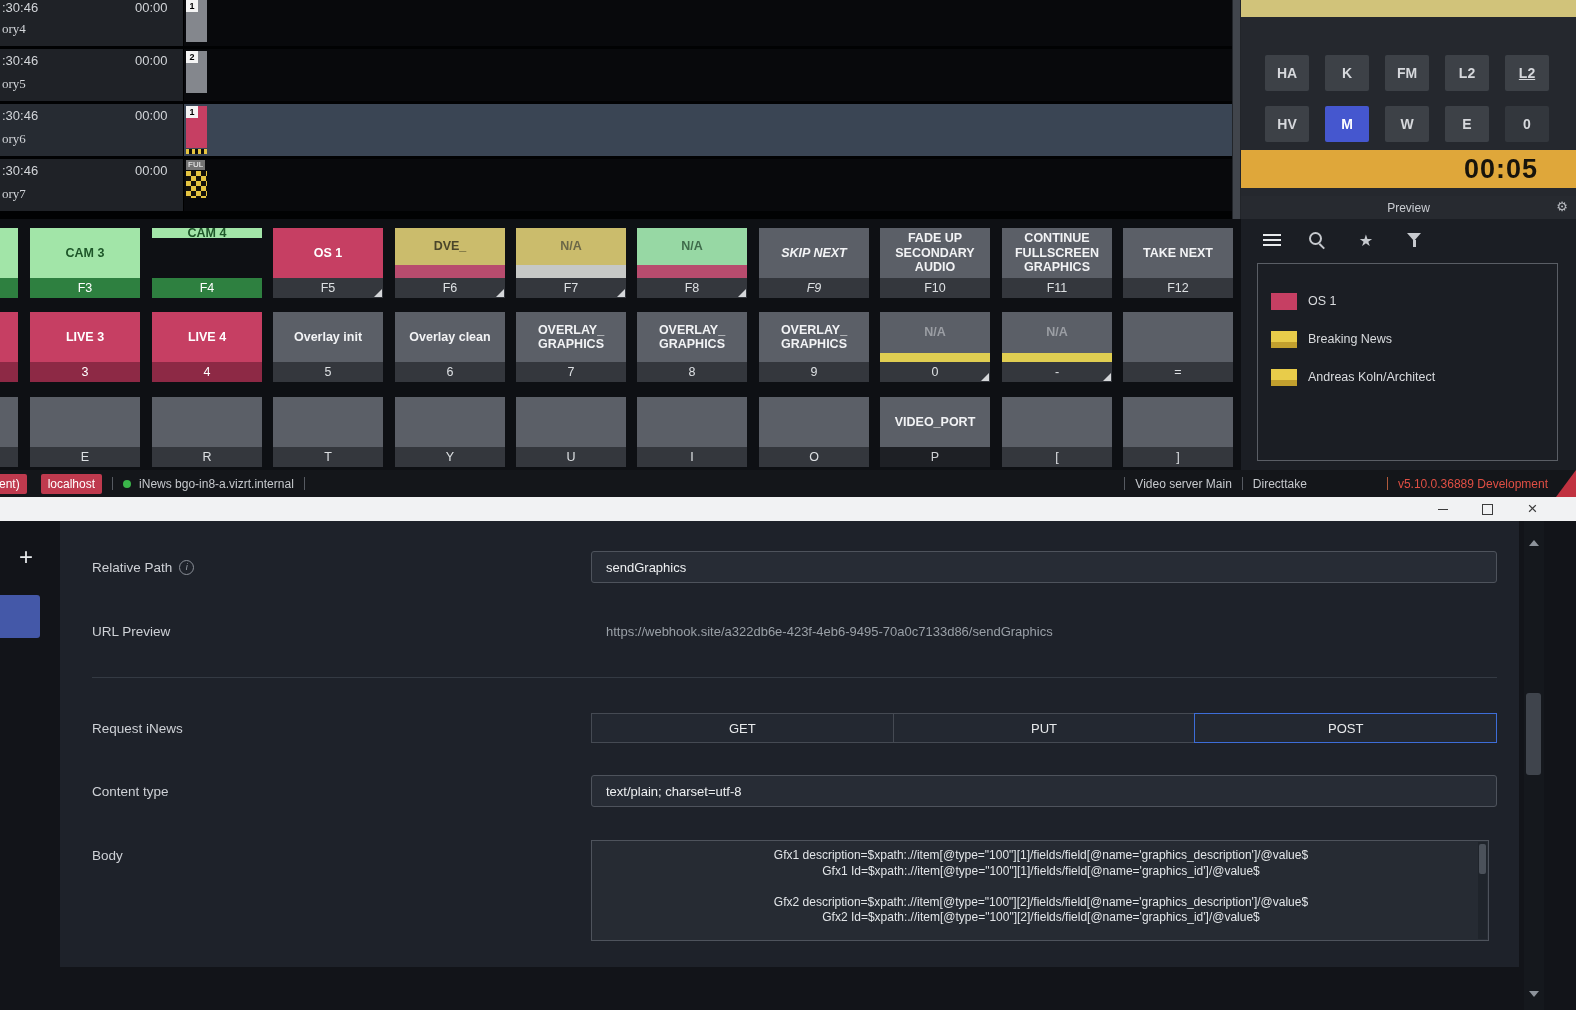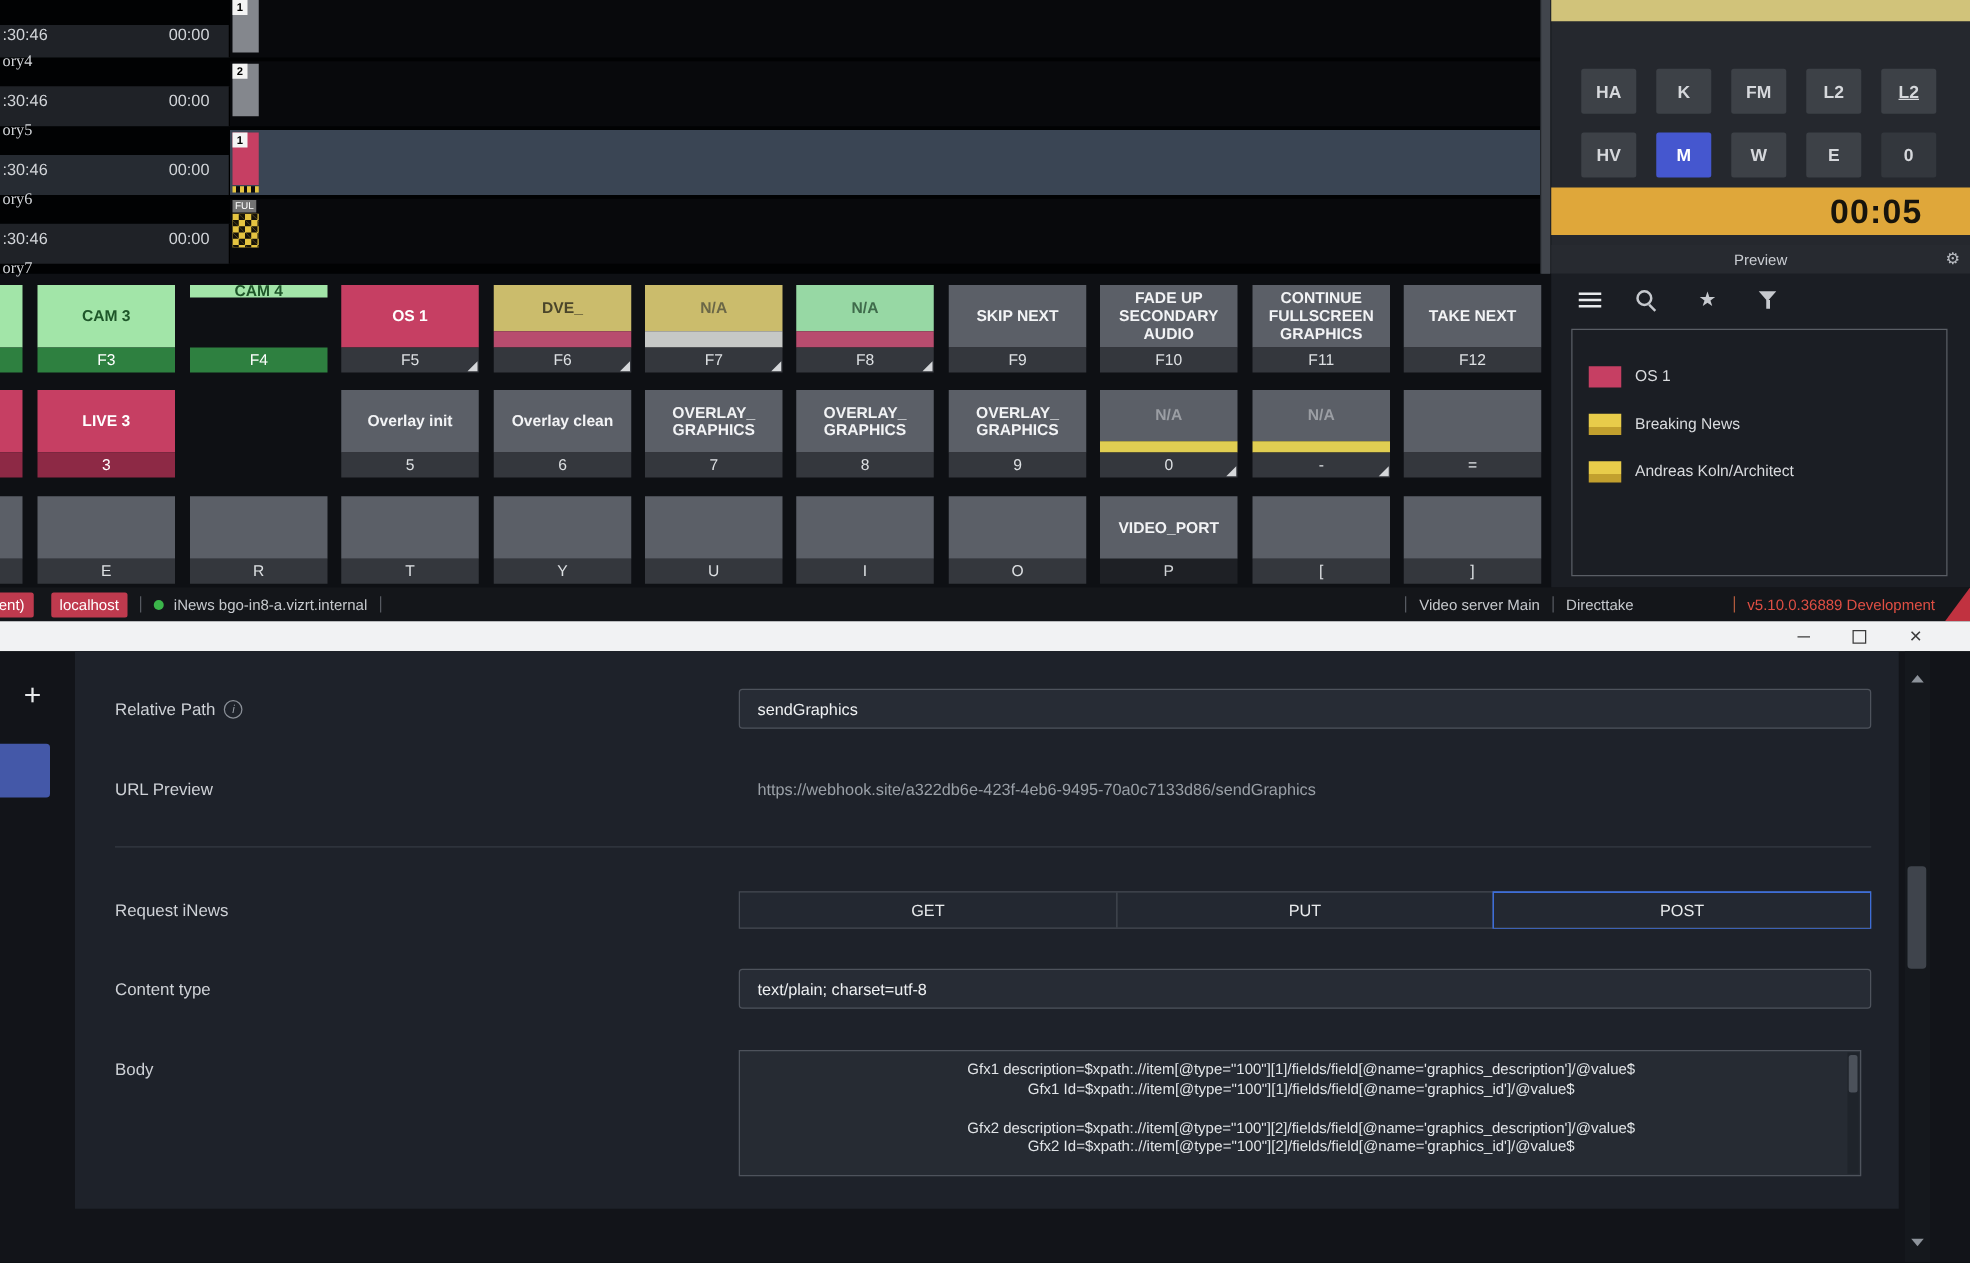--- a/index.html
+++ b/index.html
@@ -2,21 +2,21 @@
 <html><head>
 <meta charset="utf-8">
 <style>
   html,body{margin:0;padding:0;background:#0e1014;}
   #app{position:relative;width:1576px;height:1010px;overflow:hidden;background:#0e1014;
        font-family:"Liberation Sans",sans-serif;color:#d5d7db;}
 
   
   #timeline{position:absolute;left:0;top:0;width:1241px;height:219px;background:#010203;}
   .trow{position:absolute;left:0;width:1232px;}
-  .tleft{position:absolute;left:0;top:0;bottom:0;width:183px;background:#1f2227;border-right:1px solid #000;margin-top:20px;}
+  .tleft{position:absolute;left:0;top:0;bottom:0;width:183px;background:#1f2227;border-right:1px solid #000;}
   .trow.hl .tleft{background:#262b32;}
   .tright{position:absolute;left:184px;right:0;top:0;bottom:0;background:#08090c;}
   .trow.hl .tright{background:#3a4554;}
   .ttime{position:absolute;left:2px;font-size:13px;color:#d2d5d9;}
   .tdur{position:absolute;left:135px;font-size:13px;color:#d2d5d9;}
   .tstory{position:absolute;left:2px;font-size:13px;color:#d2d5d9;font-family:Liberation Serif, serif;}
   .tmark{position:absolute;left:2px;width:21px;height:42px;}
   .tmark.gray{background:#84878d;}
   .tmark.red{background:#c63f63;}
   .tchip{position:absolute;left:0;top:0;width:12px;height:12px;background:#f4f4f4;color:#000;
@@ -276,21 +276,21 @@
         </div>
       </div>
       <div class="gbtn v-green-red" style="left: 637px; top: 3px; width: 110px;">
         <div class="gtop">N/A</div>
         <div class="gstrip"></div>
         <div class="gbottom">
           <span>F8</span>
           <span class="corner"></span>
         </div>
       </div>
-      <div class="gbtn v-gray" style="left: 759px; top: 3px; width: 110px;">
+      <div class="gbtn v-gray" style="left: 759px; top: 3px; width: 110px; font-style: italic;">
         <div class="gtop">SKIP NEXT</div>
         <div class="gbottom">
           <span>F9</span>
         </div>
       </div>
       <div class="gbtn v-gray" style="left: 880px; top: 3px; width: 110px;">
         <div class="gtop">FADE UP SECONDARY AUDIO</div>
         <div class="gbottom">
           <span>F10</span>
         </div>
@@ -310,20 +310,26 @@
       <div class="gbtn v-live" style="left: 0px; top: 87px; width: 18px;">
         <div class="gtop"></div>
         <div class="gbottom">
           <span></span>
         </div>
       </div>
       <div class="gbtn v-live" style="left: 30px; top: 87px; width: 110px;">
         <div class="gtop">LIVE 3</div>
         <div class="gbottom">
           <span>3</span>
+        </div>
+      </div>
+      <div class="gbtn v-live" style="left: 152px; top: 87px; width: 110px;">
+        <div class="gtop">LIVE 4</div>
+        <div class="gbottom">
+          <span>4</span>
         </div>
       </div>
       <div class="gbtn v-gray" style="left: 273px; top: 87px; width: 110px;">
         <div class="gtop">Overlay init</div>
         <div class="gbottom">
           <span>5</span>
         </div>
       </div>
       <div class="gbtn v-gray" style="left: 395px; top: 87px; width: 110px;">
         <div class="gtop">Overlay clean</div>

